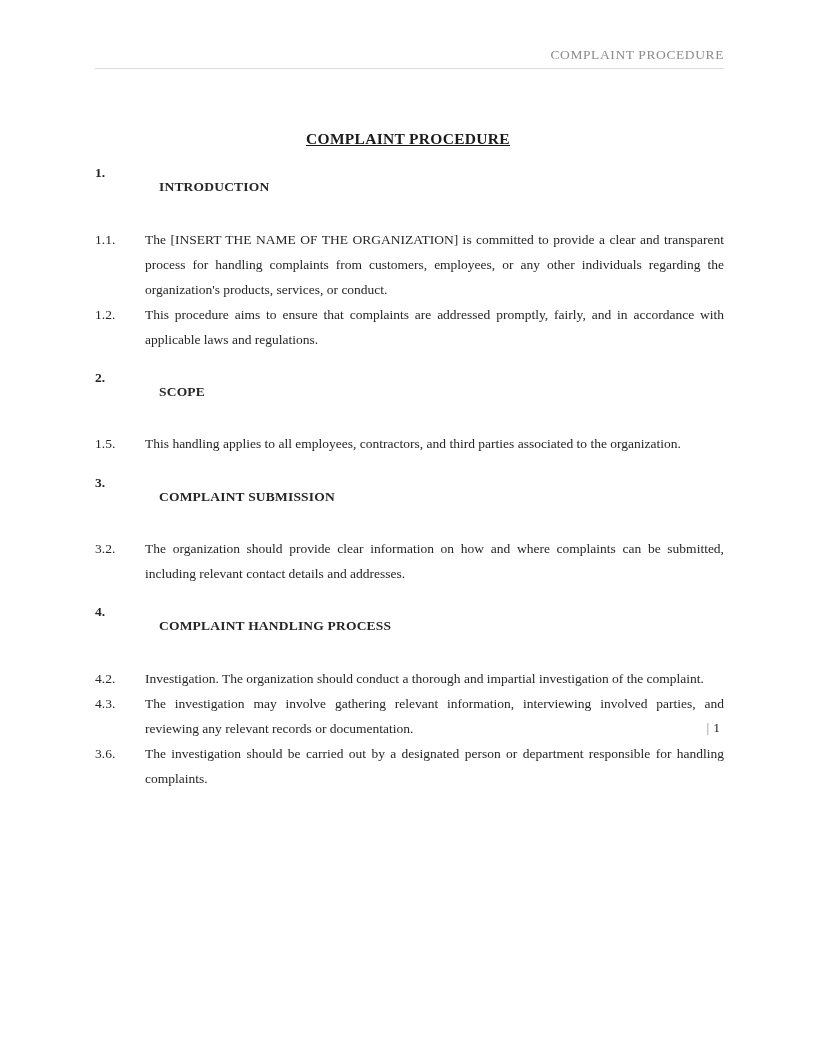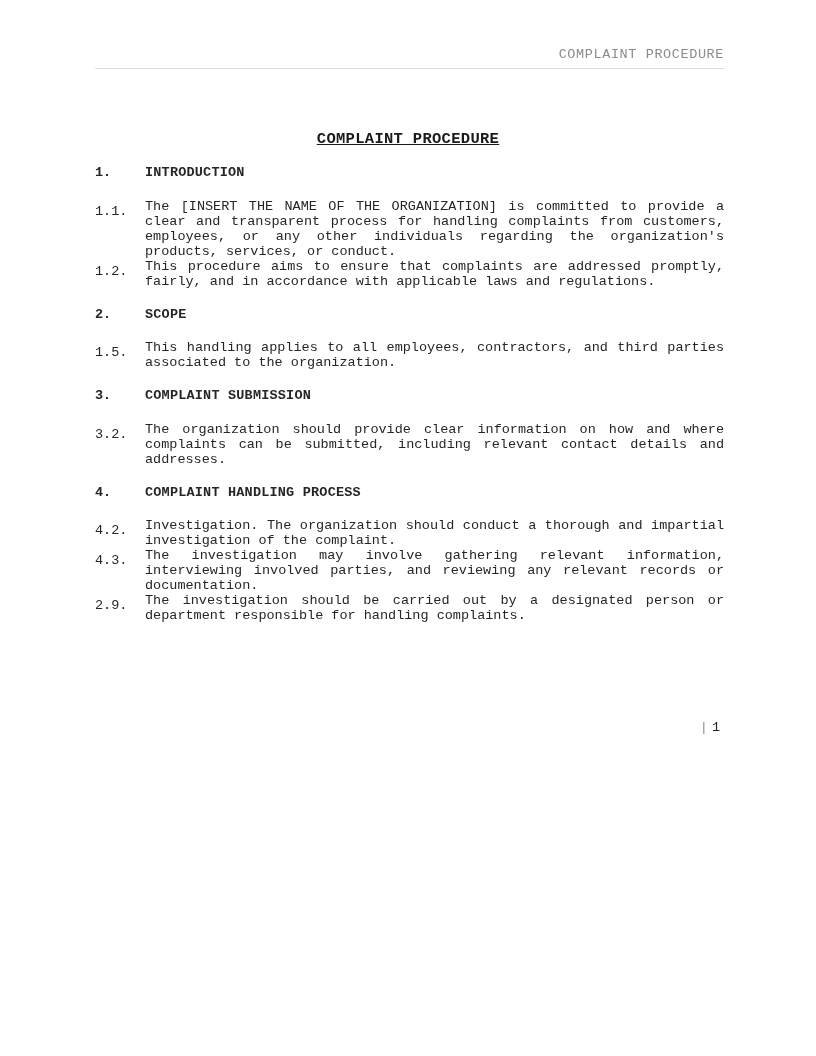--- a/index.html
+++ b/index.html
@@ -3,21 +3,21 @@
 <meta charset="utf-8">
 <style>
   html, body { margin: 0; padding: 0; }
   body { background: #ffffff; }
 
   .page {
     position: relative;
     width: 816px;
     height: 796px;
     background: #ffffff;
-    font-family: Liberation Mono, monospace;
+    font-family: Liberation Serif, serif;
     color: var(--body-text, #262626);
     overflow: hidden;
     box-sizing: border-box;
     padding-left: 24px;
   }
 
   
   .page-header {
     position: absolute;
     top: 46px;
@@ -61,30 +61,30 @@
     grid-template-columns: 50px 1fr;
     line-height: 25.5px;
     font-size: 13.5px;
   }
   .heading-row {
     margin-top: 13px;
     margin-bottom: 13px;
     font-weight: bold;
   }
   .heading-text {
-    margin: 0;
+    margin: 14px;
     font-size: 13.5px;
     font-weight: bold;
     line-height: 25.5px;
     letter-spacing: 0.2px;
   }
   .item-text {
     margin: 0;
     text-align: justify;
-    line-height: 15px;
+    line-height: 25px;
   }
   .num { display: block; }
 
   
   .page-footer {
     position: absolute;
     right: 96px;
     bottom: 60px;
     font-size: 13.5px;
     line-height: 16px;
@@ -157,21 +157,21 @@
     <span class="num">4.2.</span>
     <p class="item-text">Investigation. The organization should conduct a thorough and impartial investigation of the complaint.</p>
   </div>
 
   <div class="row item-row">
     <span class="num">4.3.</span>
     <p class="item-text">The investigation may involve gathering relevant information, interviewing involved parties, and reviewing any relevant records or documentation.</p>
   </div>
 
   <div class="row item-row">
-    <span class="num">2.9.</span>
+    <span class="num">3.6.</span>
     <p class="item-text">The investigation should be carried out by a designated person or department responsible for handling complaints.</p>
   </div>
 
 </section>
 </main>
 
   <footer class="page-footer">
     <span class="footer-sep">|</span><span class="footer-page">1</span>
   </footer>
 

